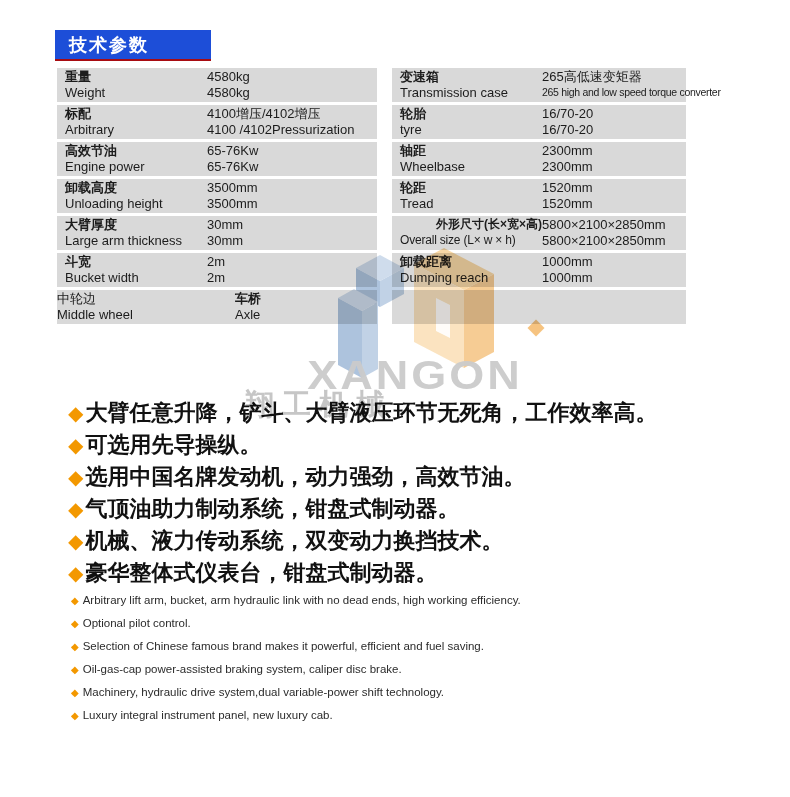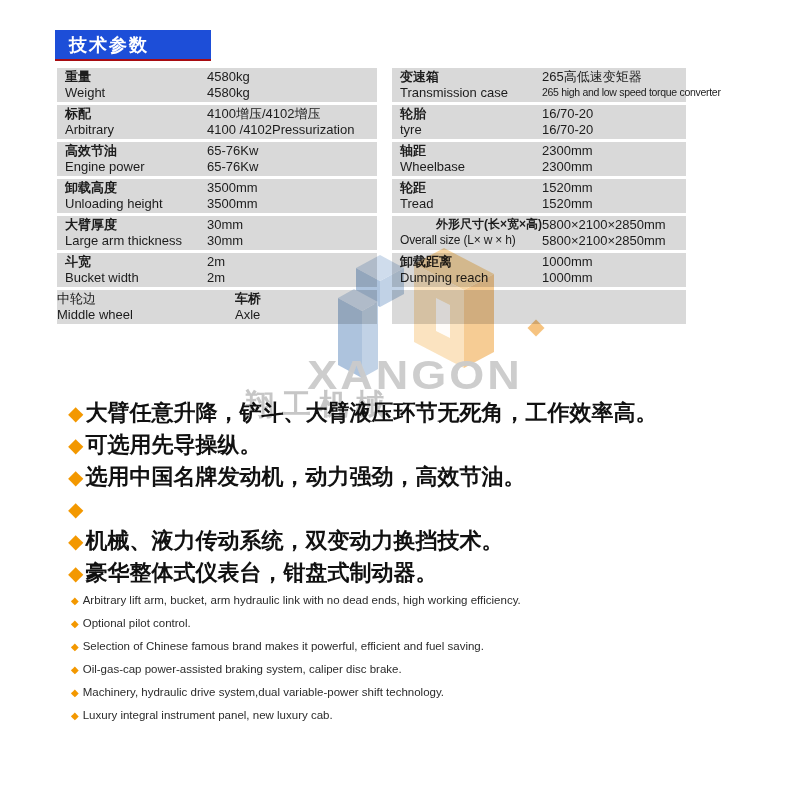--- a/index.html
+++ b/index.html
@@ -215,20 +215,21 @@
       <div class="feat-cn">
         <span class="dia">◆</span>
         <span>可选用先导操纵。</span>
       </div>
       <div class="feat-cn">
         <span class="dia">◆</span>
         <span>选用中国名牌发动机，动力强劲，高效节油。</span>
       </div>
       <div class="feat-cn">
         <span class="dia">◆</span>
+        <span>气顶油助力制动系统，钳盘式制动器。</span>
       </div>
       <div class="feat-cn">
         <span class="dia">◆</span>
         <span>机械、液力传动系统，双变动力换挡技术。</span>
       </div>
       <div class="feat-cn">
         <span class="dia">◆</span>
         <span>豪华整体式仪表台，钳盘式制动器。</span>
       </div>
     </div>

